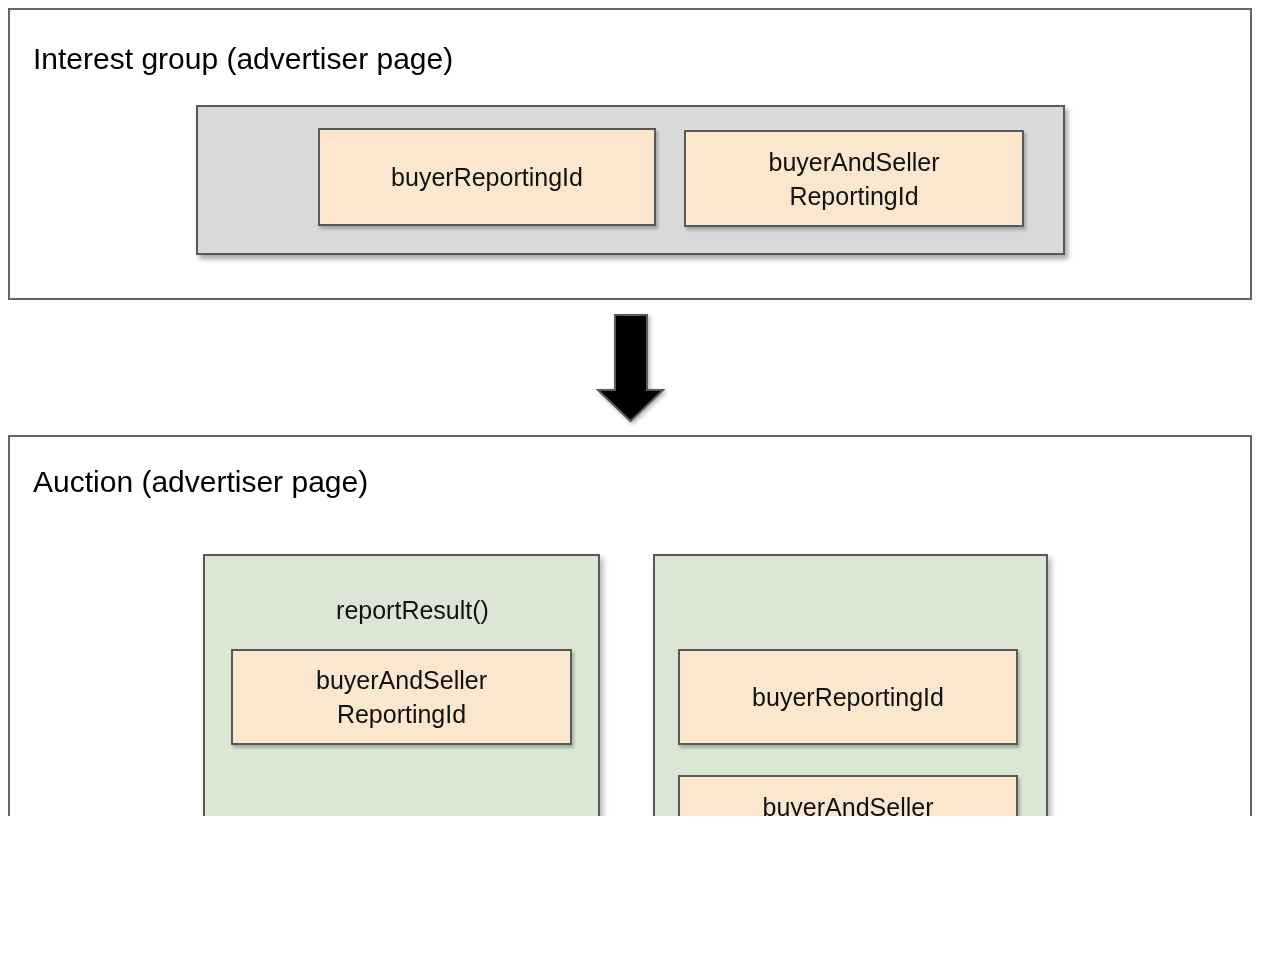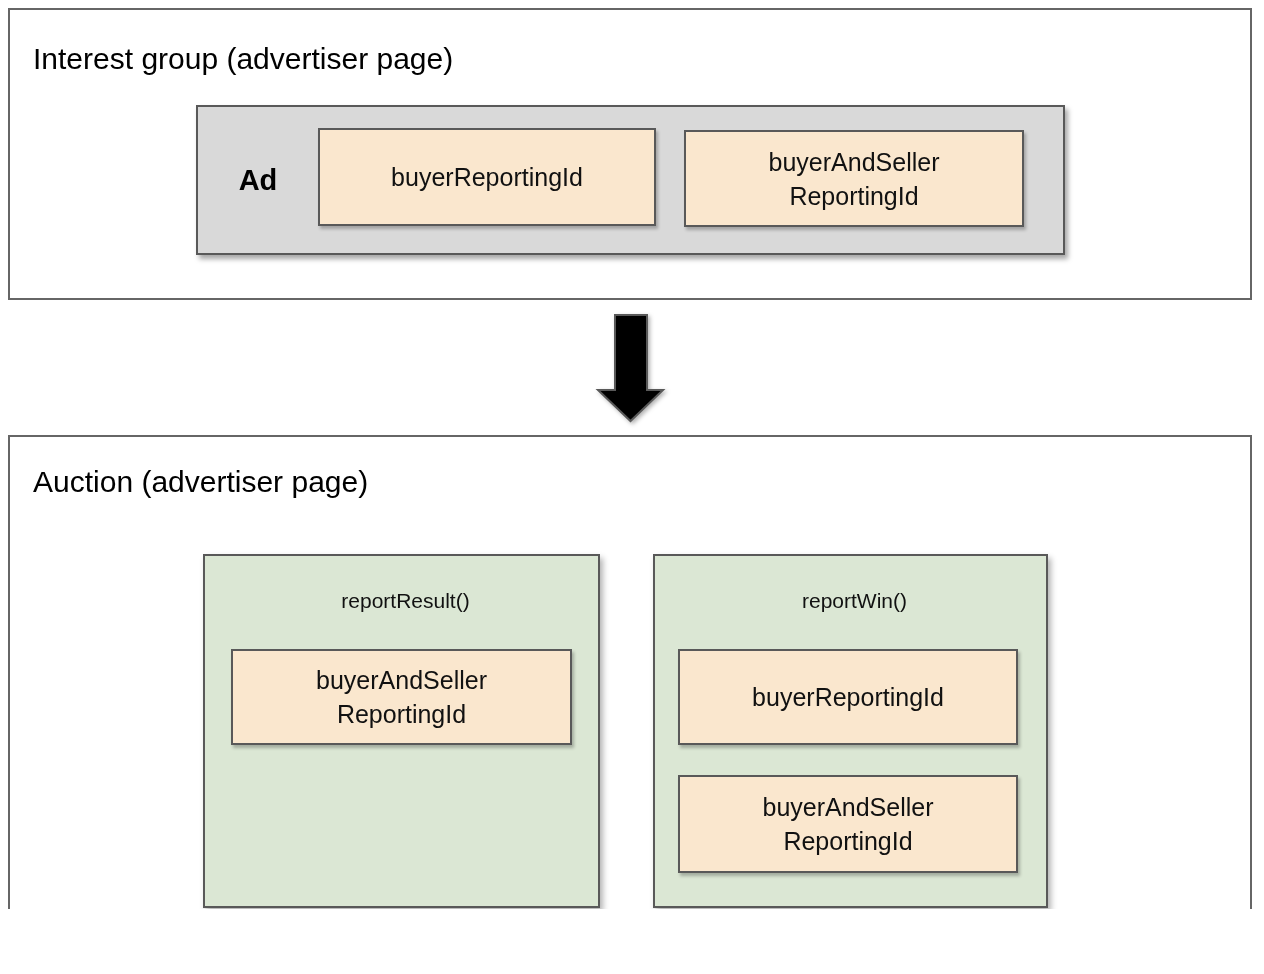--- a/index.html
+++ b/index.html
@@ -1,19 +1,19 @@
 <!DOCTYPE html>
 <html style="--peach: #fae7ce; --green: #dbe7d4; --gray: #d9d9d9; --border: #595959; --outer_border: #666666; --arrow: #000000; --text: #111111;"><head>
 <meta charset="utf-8">
 <style>
   html, body { margin: 0; padding: 0; background: #ffffff; }
   .canvas {
     position: relative;
     width: 1264px;
-    height: 909px;
+    height: 816px;
     background: #ffffff;
     font-family: "Liberation Sans", sans-serif;
     color: var(--text, #111111);
     overflow: hidden;
   }
   .outer-box {
     position: absolute;
     left: 8px;
     width: 1244px;
     border: 2px solid var(--outer_border, #666666);
@@ -94,41 +94,40 @@
     box-sizing: border-box;
     box-shadow: 3px 4px 6px rgba(0,0,0,0.3);
   }
   .green-left  { left: 193px; width: 397px; }
   .green-right { left: 643px; width: 395px; }
 
   .box-title {
     position: absolute;
     left: 0; top: 29px;
     width: 100%;
-    margin: 4px;
+    margin: 11px;
     text-align: center;
-    font-size: 21px;
+    font-size: 25px;
     font-weight: 400;
     color: #111111;
   }
   
   .rr-field-1 { left: 26px; top: 93px; width: 341px; height: 96px; }
   .rw-field-1 { left: 23px; top: 93px; width: 340px; height: 96px; }
   .rw-field-2 { left: 23px; top: 219px; width: 340px; height: 98px; }
 </style>
 </head>
 <body>
 
 <div class="canvas">
 
   <section class="outer-box outer-top">
     <h2 class="section-title title-top">Interest group (advertiser page)</h2>
 
     <div class="ad-box">
-      <span class="ad-label">Ad</span>
 
       <div class="field-box ad-field-1">
         <span class="field-label">buyerReportingId</span>
       </div>
 
       <div class="field-box ad-field-2">
         <span class="field-label">buyerAndSeller
 ReportingId</span>
       </div>
     </div>
@@ -144,21 +143,20 @@
     <div class="green-box green-left">
       <h3 class="box-title">reportResult()</h3>
 
       <div class="field-box rr-field-1">
         <span class="field-label">buyerAndSeller
 ReportingId</span>
       </div>
     </div>
 
     <div class="green-box green-right">
-      <h3 class="box-title">reportWin()</h3>
 
       <div class="field-box rw-field-1">
         <span class="field-label">buyerReportingId</span>
       </div>
 
       <div class="field-box rw-field-2">
         <span class="field-label">buyerAndSeller
 ReportingId</span>
       </div>
     </div>

